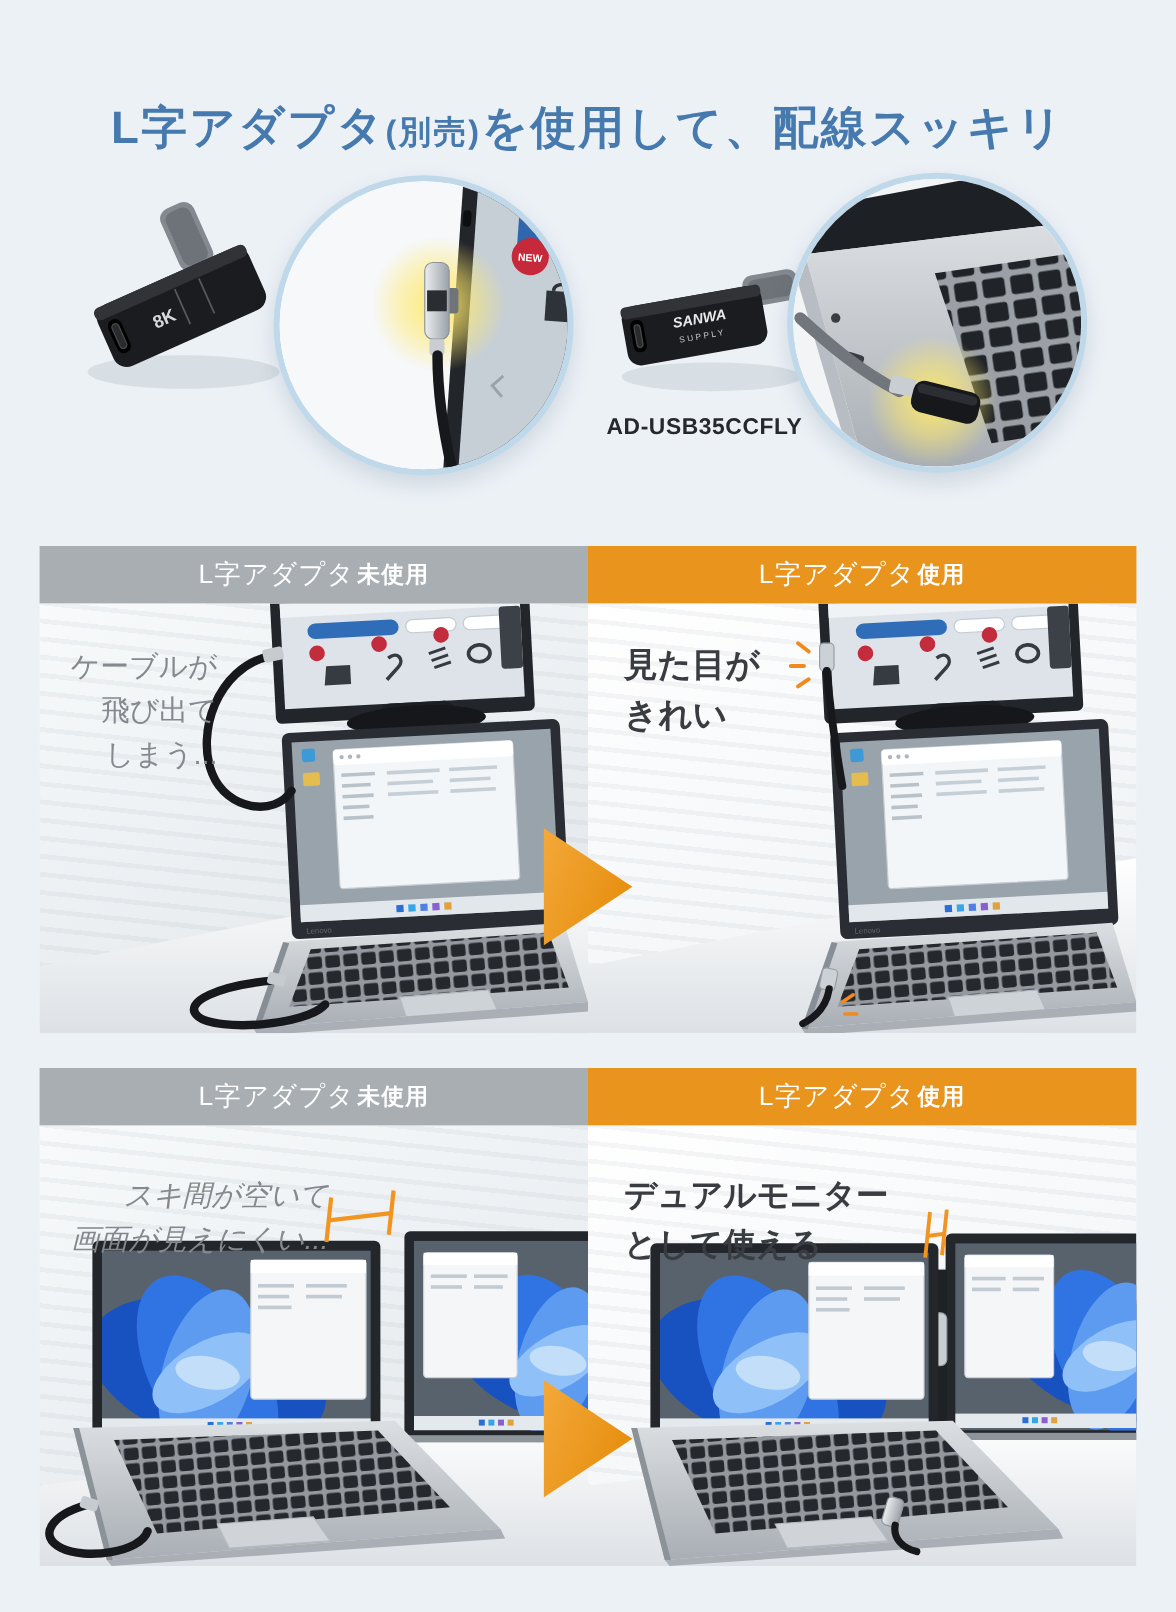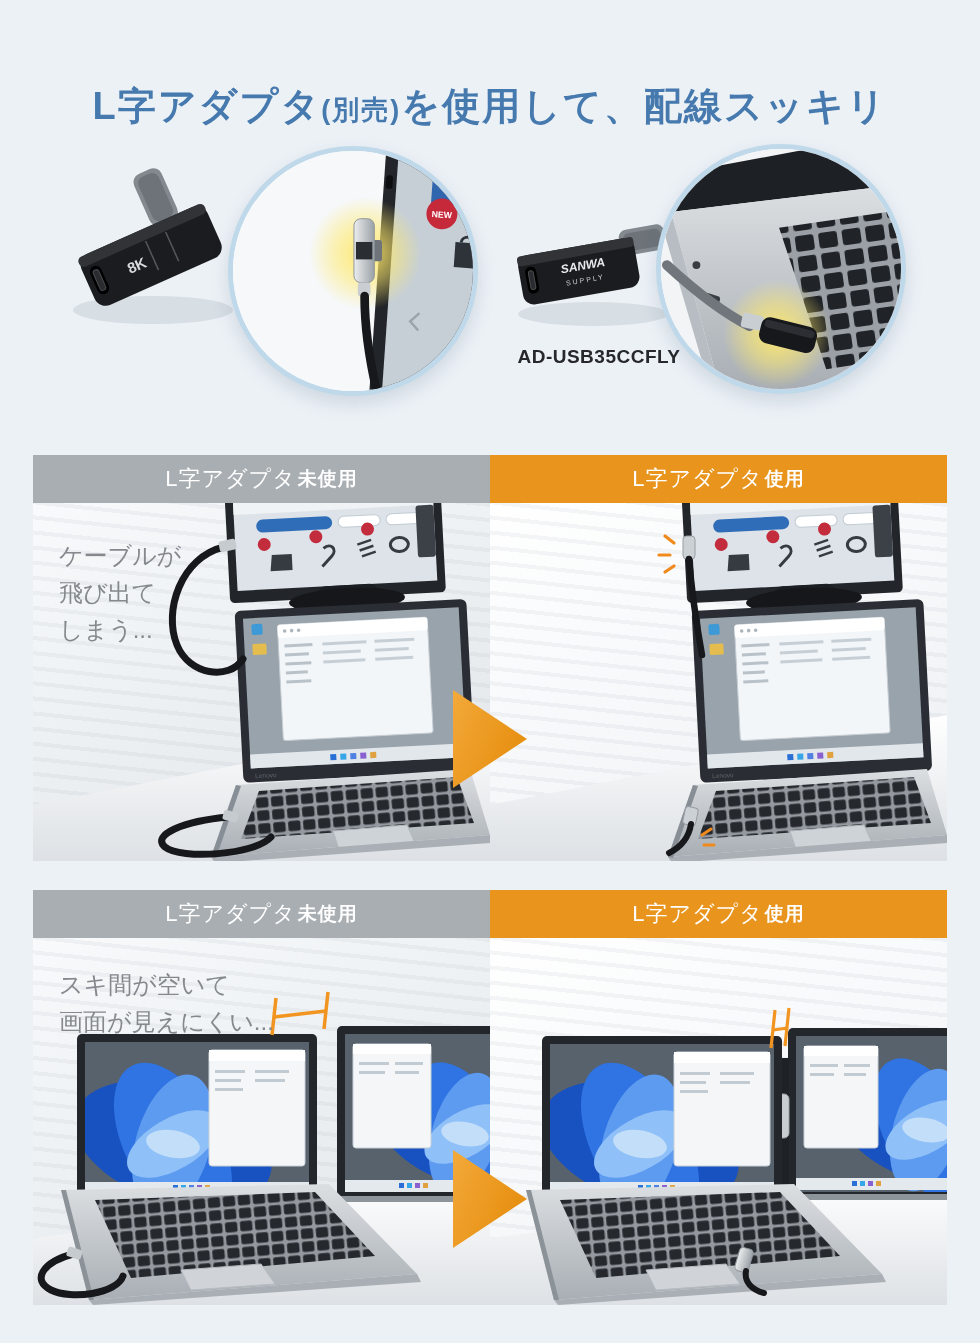--- a/index.html
+++ b/index.html
@@ -34,25 +34,25 @@
   .panel{position:relative;width:457px;overflow:hidden;}
   .panel-h1{height:358px;}
   .panel-h2{height:367px;}
   .panel-before{background:linear-gradient(155deg,#f8fafb 0%,#eaeef1 55%,#e0e4e8 100%);}
   .panel-after{background:linear-gradient(155deg,#ffffff 0%,#f5f7f9 55%,#eaedf0 100%);}
   .panel::before{content:"";position:absolute;inset:0;
        background:repeating-linear-gradient(186deg,rgba(125,135,148,.08) 0 4px,transparent 4px 15px);
        pointer-events:none;}
   .panel svg.scene{position:relative;display:block;width:457px;height:100%;}
   .caption{position:absolute;white-space:pre-line;z-index:3;}
-  .cap-gray{color:#85898E;font-size:24px;line-height:1.55;}
+  .cap-gray{color:#85898E;font-size:24px;line-height:1.55;text-align:right;}
   .cap-dark{color:#393D42;font-size:28px;line-height:1.5;font-weight:bold;}
   .cap-1b{left:26px;top:34px;}
   .cap-1a{left:30px;top:30px;}
-  .cap-2b{left:26px;top:28px;}
+  .cap-2b{left:26px;top:40px;font-style:italic;}
   .cap-2a{left:30px;top:38px;font-size:27px;}
   .arrow{position:absolute;left:420px;width:74px;height:98px;z-index:4;}
   .arrow-1{top:187px;}
   .arrow-2{top:212px;}
   svg text{font-family:"Liberation Sans","DejaVu Sans",sans-serif;}
 </style>
 </head>
 <body>
 
 <svg width="0" height="0" style="position:absolute" aria-hidden="true">
@@ -171,21 +171,21 @@
         <path d="M6,118 C30,140 58,164 90,180" stroke="#70767c" stroke-width="10" fill="none" stroke-linecap="round"></path>
         <rect x="82" y="168" width="22" height="15" rx="3" fill="#c9ced2" transform="rotate(12 93 175)"></rect>
         <g transform="rotate(14 130 190)">
           <rect x="100" y="176" width="58" height="27" rx="9" fill="#17181b"></rect>
           <rect x="103" y="179" width="52" height="8" rx="4" fill="#2c2e33"></rect>
         </g>
       </g>
     </svg>
   </div>
 
-  <div class="prod-label" style="left:482px;top:346px;width:234px">
+  <div class="prod-label" style="left:470px;top:346px;width:234px">
     <div class="prod-model">AD-USB35CCFLY</div>
   </div>
 
   <section class="compare compare-1">
     <div class="hdr-row">
       <div class="hdr hdr-gray">
           <span>L字アダプタ</span>
           <b>未使用</b>
         </div>
       <div class="hdr hdr-orange">
@@ -348,20 +348,22 @@
           </g>
           <g>
             <rect x="194" y="304" width="13" height="18" rx="3.5" fill="#ccd1d5" stroke="#979da3" transform="rotate(12 200 313)"></rect>
             <path d="M201,321 C199,334 191,344 179,350" stroke="#17181b" stroke-width="6" fill="none" stroke-linecap="round"></path>
           </g>
           <g stroke="#F08A1D" stroke-width="3" stroke-linecap="round">
             <path d="M212,332 L221,326"></path>
               <path d="M214,342 L224,342"></path>
           </g>
         </svg>
+        <div class="caption cap-dark cap-1a">見た目が
+きれい</div>
       </div>
 
       <svg class="arrow arrow-1" viewBox="0 0 74 98">
         <polygon points="0,0 74,49 0,98" fill="url(#arrowGrad)"></polygon>
       </svg>
     </div>
   </section>
 
   <section class="compare compare-2">
     <div class="hdr-row">
@@ -521,20 +523,22 @@
           <g>
             <rect x="247" y="310" width="14" height="24" rx="4" fill="url(#silverH)" stroke="#8f959b" transform="rotate(16 254 322)"></rect>
             <path d="M256,333 C254,344 262,352 274,355" stroke="#17181b" stroke-width="6" fill="none" stroke-linecap="round"></path>
           </g>
           <g stroke="#F29420" stroke-width="3.2">
             <line x1="285" y1="72" x2="281" y2="110"></line>
             <line x1="299" y1="70" x2="295" y2="108"></line>
             <line x1="283" y1="92" x2="298" y2="90"></line>
           </g>
         </svg>
+        <div class="caption cap-dark cap-2a">デュアルモニター
+として使える</div>
       </div>
 
       <svg class="arrow arrow-2" viewBox="0 0 74 98">
         <polygon points="0,0 74,49 0,98" fill="url(#arrowGrad)"></polygon>
       </svg>
     </div>
   </section>
 
 </div>
 

